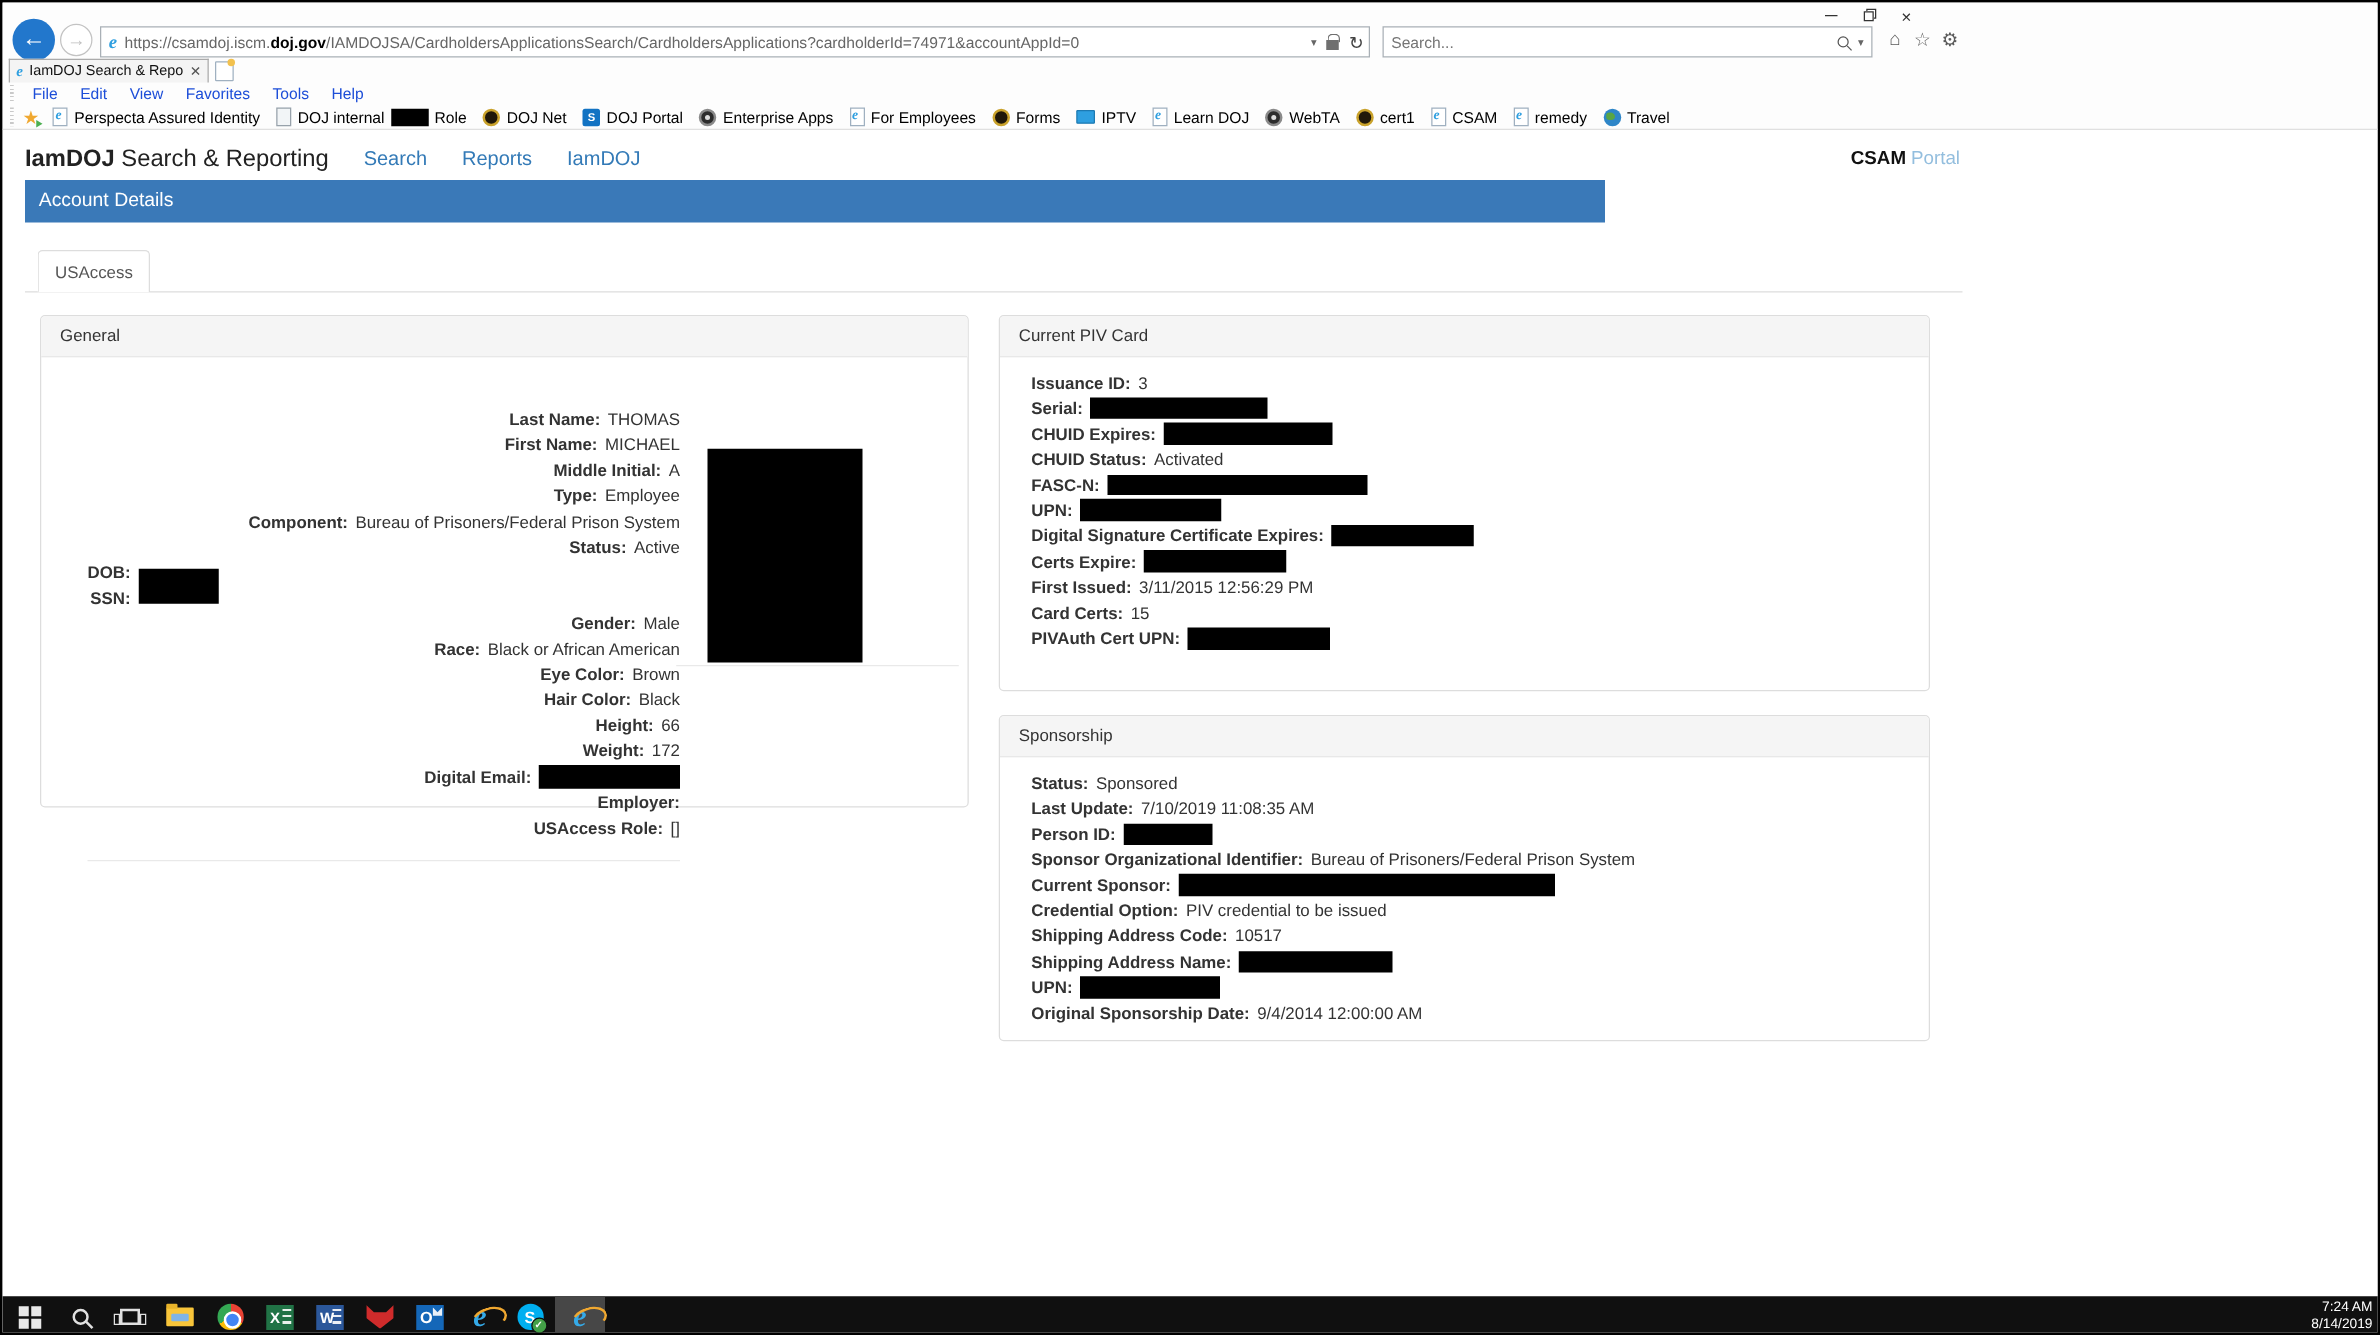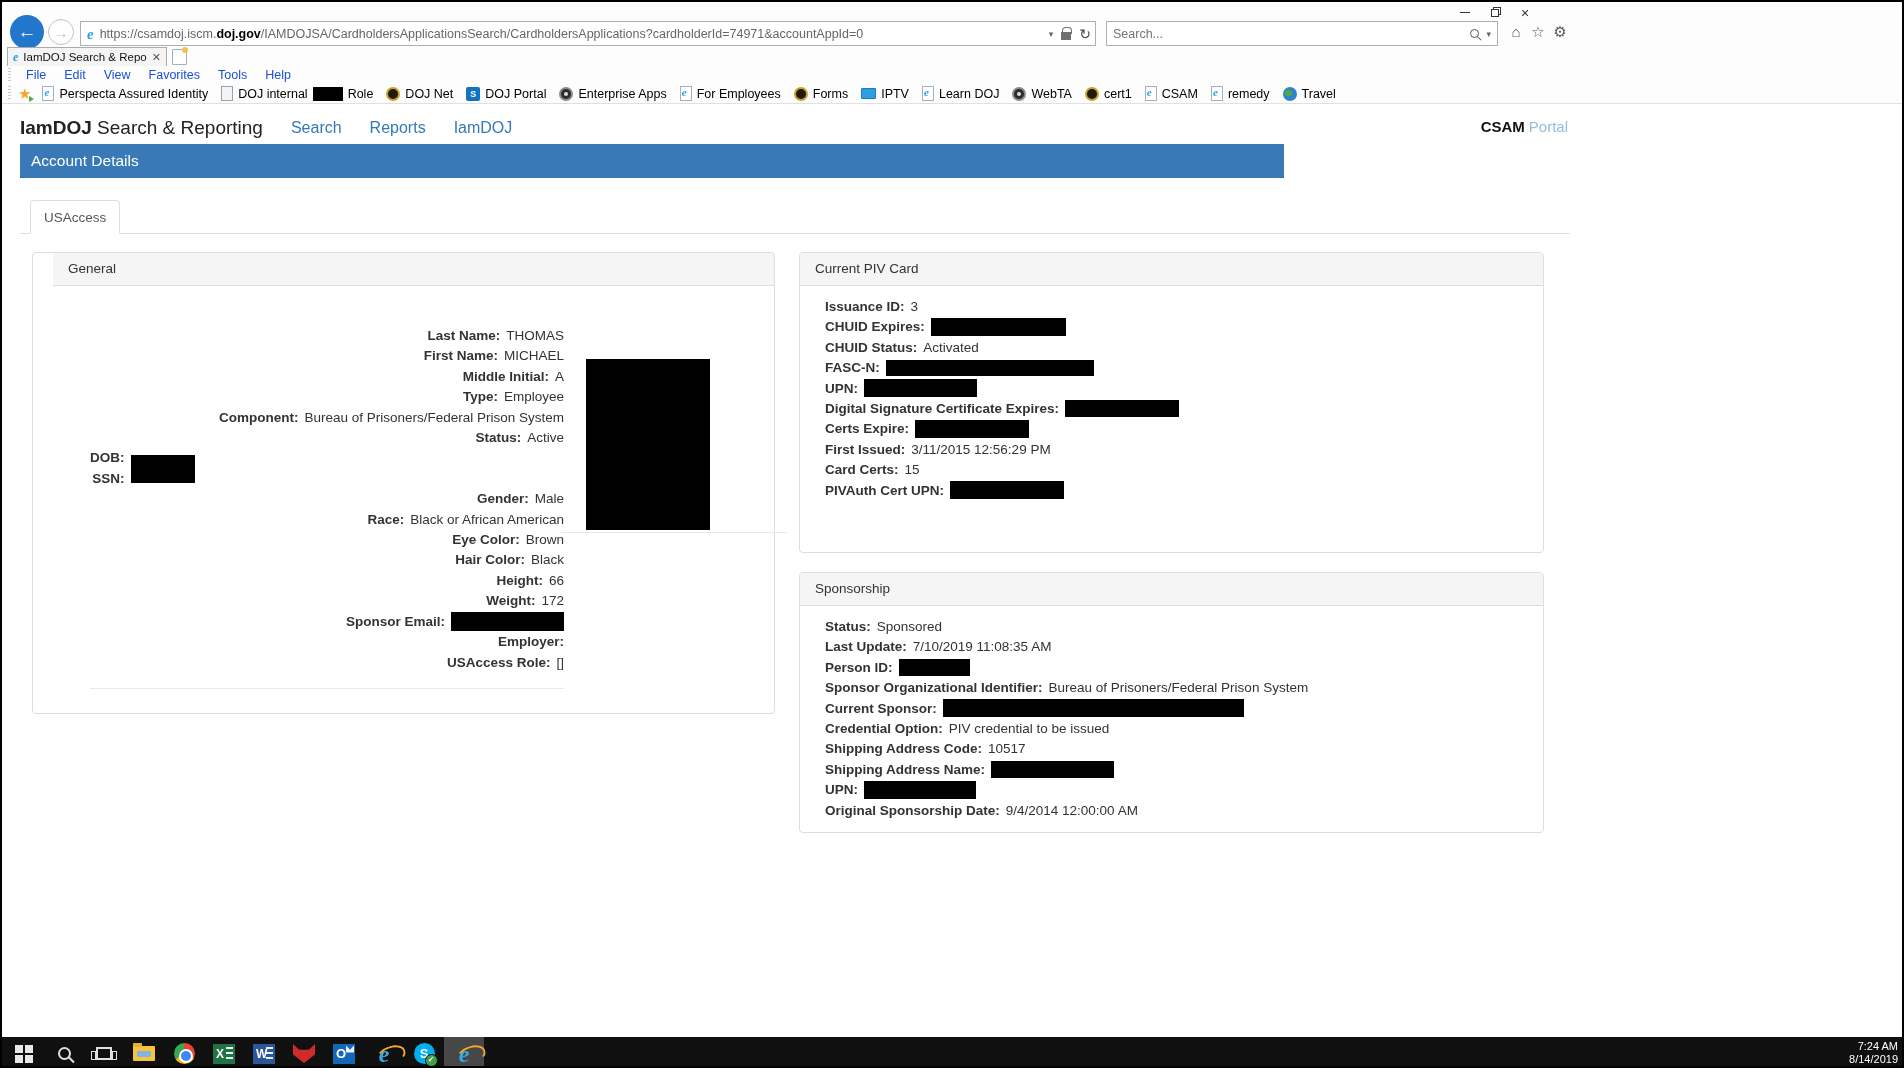--- a/index.html
+++ b/index.html
@@ -90,21 +90,21 @@
   .bluebar { position:absolute; left:18px; top:40px; width:1264px; height:34px;
     background:var(--c-accent); color:#fff; font-size:15.5px; display:flex; align-items:center; padding-left:11px; }
   .ustab { position:absolute; left:28px; top:96px; height:34px; padding:0 13px; background:#fff;
     border:1px solid #ddd; border-bottom:1px solid #fff; border-radius:4px 4px 0 0;
     font-size:13.5px; color:#555; display:flex; align-items:center; z-index:2; }
   .tabline { position:absolute; left:18px; top:129px; width:1550px; border-top:1px solid #ddd; z-index:1; }
   
   .panel { position:absolute; background:#fff; border:1px solid #ddd; border-radius:4px; }
   .panel-h { height:33px; line-height:32px; background:#f5f5f5; border-bottom:1px solid #ddd;
     border-radius:3px 3px 0 0; padding:0 15px; font-size:13.5px; color:#333; }
-  .p-general { left:30px; top:148px; width:743px; height:462px;padding-left:20px; }
+  .p-general { left:30px; top:148px; width:743px; height:394px; }
   .p-piv { left:797px; top:148px; width:745px; height:301px; }
   .p-spons { left:797px; top:468px; width:745px; height:261px; }
   .p-general .panel-b { position:relative; padding:40px 15px 0 37px; }
   .p-piv .panel-b, .p-spons .panel-b { padding:11px 15px 0 25px; }
   .fields { font-size:13.5px; line-height:20.4px; color:#333; }
   .p-general .fields { width:474px; border-bottom:1px solid #e9e9e9; padding-bottom:15px;text-align:right; }
   .frow { white-space:nowrap; }
   .flab { font-weight:bold; color:#333; }
   .fval { margin-left:6px; }
   .frow .redact { margin-left:6px; margin-top:-2px; }
@@ -309,35 +309,36 @@
                 <span class="flab">SSN:</span>
               </span>
               <span class="redact" style="width: 64px; height: 28px; margin-left: 6px;"></span>
             </div>
             <div class="frow"><span class="flab">Gender:</span><span class="fval">Male</span></div>
             <div class="frow"><span class="flab">Race:</span><span class="fval">Black or African American</span></div>
             <div class="frow"><span class="flab">Eye Color:</span><span class="fval">Brown</span></div>
             <div class="frow"><span class="flab">Hair Color:</span><span class="fval">Black</span></div>
             <div class="frow"><span class="flab">Height:</span><span class="fval">66</span></div>
             <div class="frow"><span class="flab">Weight:</span><span class="fval">172</span></div>
-            <div class="frow"><span class="flab">Sponsor Email:</span><span class="redact" style="width: 113px; height: 19px;"></span></div>
+            <div class="frow"><span class="flab">Digital Email:</span><span class="redact" style="width: 113px; height: 19px;"></span></div>
             <div class="frow"><span class="flab">Employer:</span></div>
             <div class="frow"><span class="flab">USAccess Role:</span><span class="fval">[]</span></div>
           </div>
         <div class="photo-cell">
           <div class="photo-redact" id="photoBox" style="width: 124px; height: 171px;"></div>
         </div>
       </div>
     </div>
 
     <div class="panel p-piv">
       <div class="panel-h">Current PIV Card</div>
       <div class="panel-b">
           <div class="fields">
             <div class="frow"><span class="flab">Issuance ID:</span><span class="fval">3</span></div>
+            <div class="frow"><span class="flab">Serial:</span><span class="redact" style="width: 142px; height: 17px;"></span></div>
             <div class="frow"><span class="flab">CHUID Expires:</span><span class="redact" style="width: 135px; height: 18px;"></span></div>
             <div class="frow"><span class="flab">CHUID Status:</span><span class="fval">Activated</span></div>
             <div class="frow"><span class="flab">FASC-N:</span><span class="redact" style="width: 208px; height: 16px;"></span></div>
             <div class="frow"><span class="flab">UPN:</span><span class="redact" style="width: 113px; height: 18px;"></span></div>
             <div class="frow"><span class="flab">Digital Signature Certificate Expires:</span><span class="redact" style="width: 114px; height: 17px;"></span></div>
             <div class="frow"><span class="flab">Certs Expire:</span><span class="redact" style="width: 114px; height: 18px;"></span></div>
             <div class="frow"><span class="flab">First Issued:</span><span class="fval">3/11/2015 12:56:29 PM</span></div>
             <div class="frow"><span class="flab">Card Certs:</span><span class="fval">15</span></div>
             <div class="frow"><span class="flab">PIVAuth Cert UPN:</span><span class="redact" style="width: 114px; height: 18px;"></span></div>
           </div>

